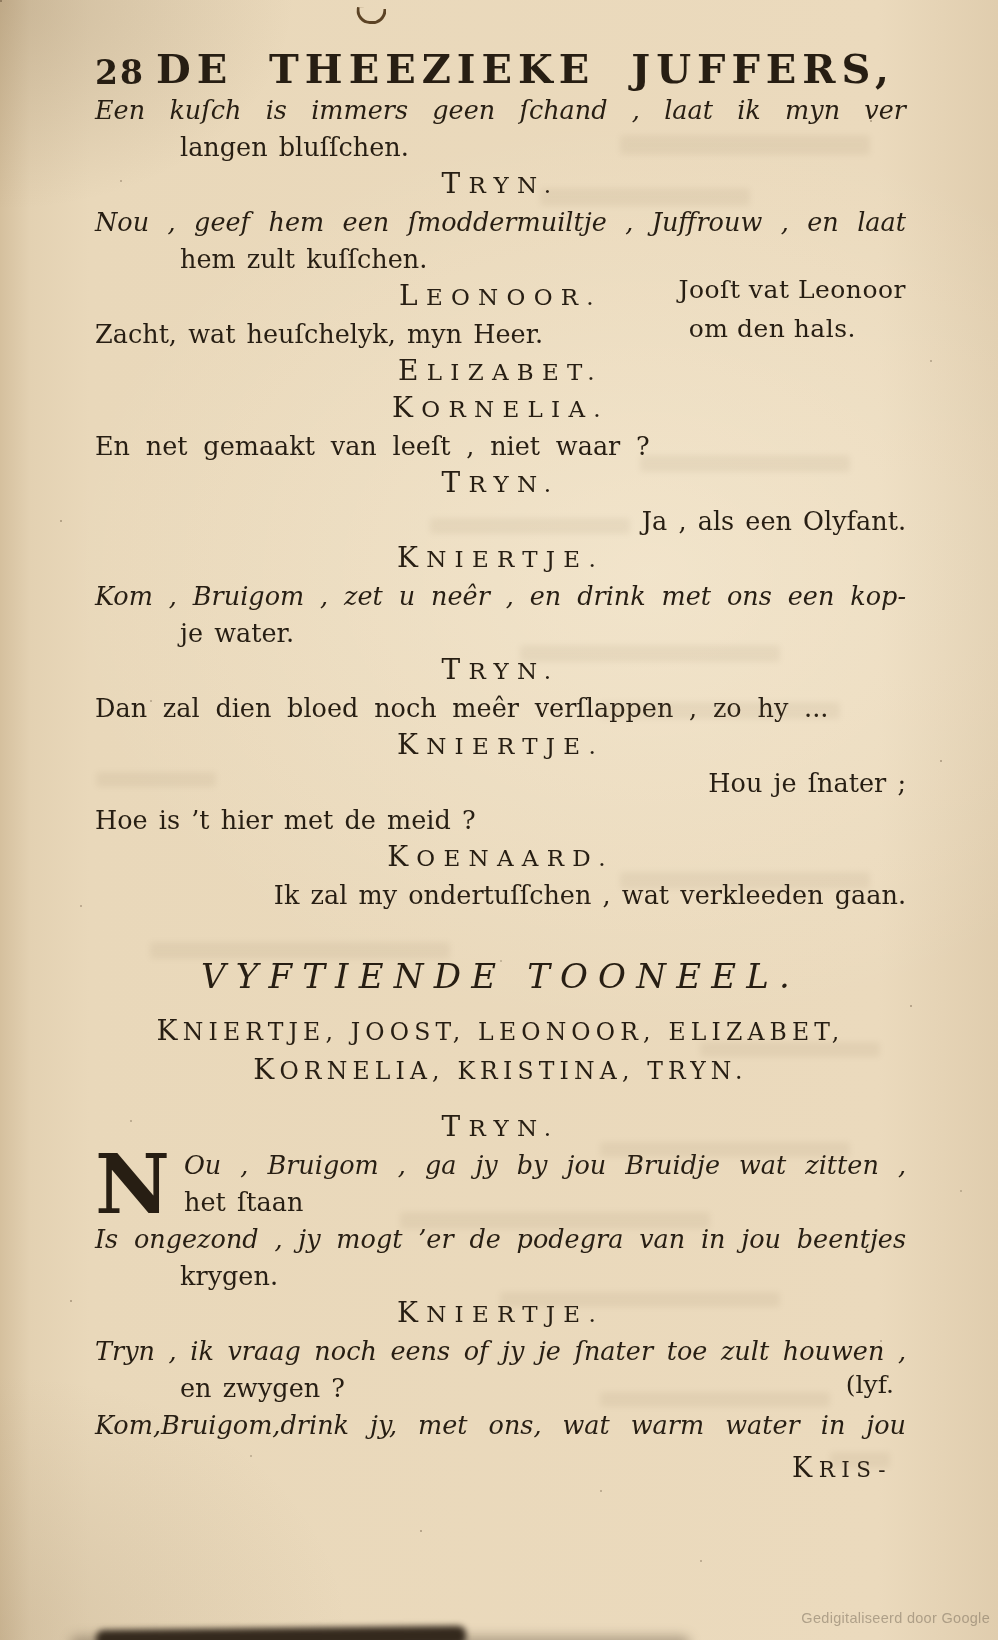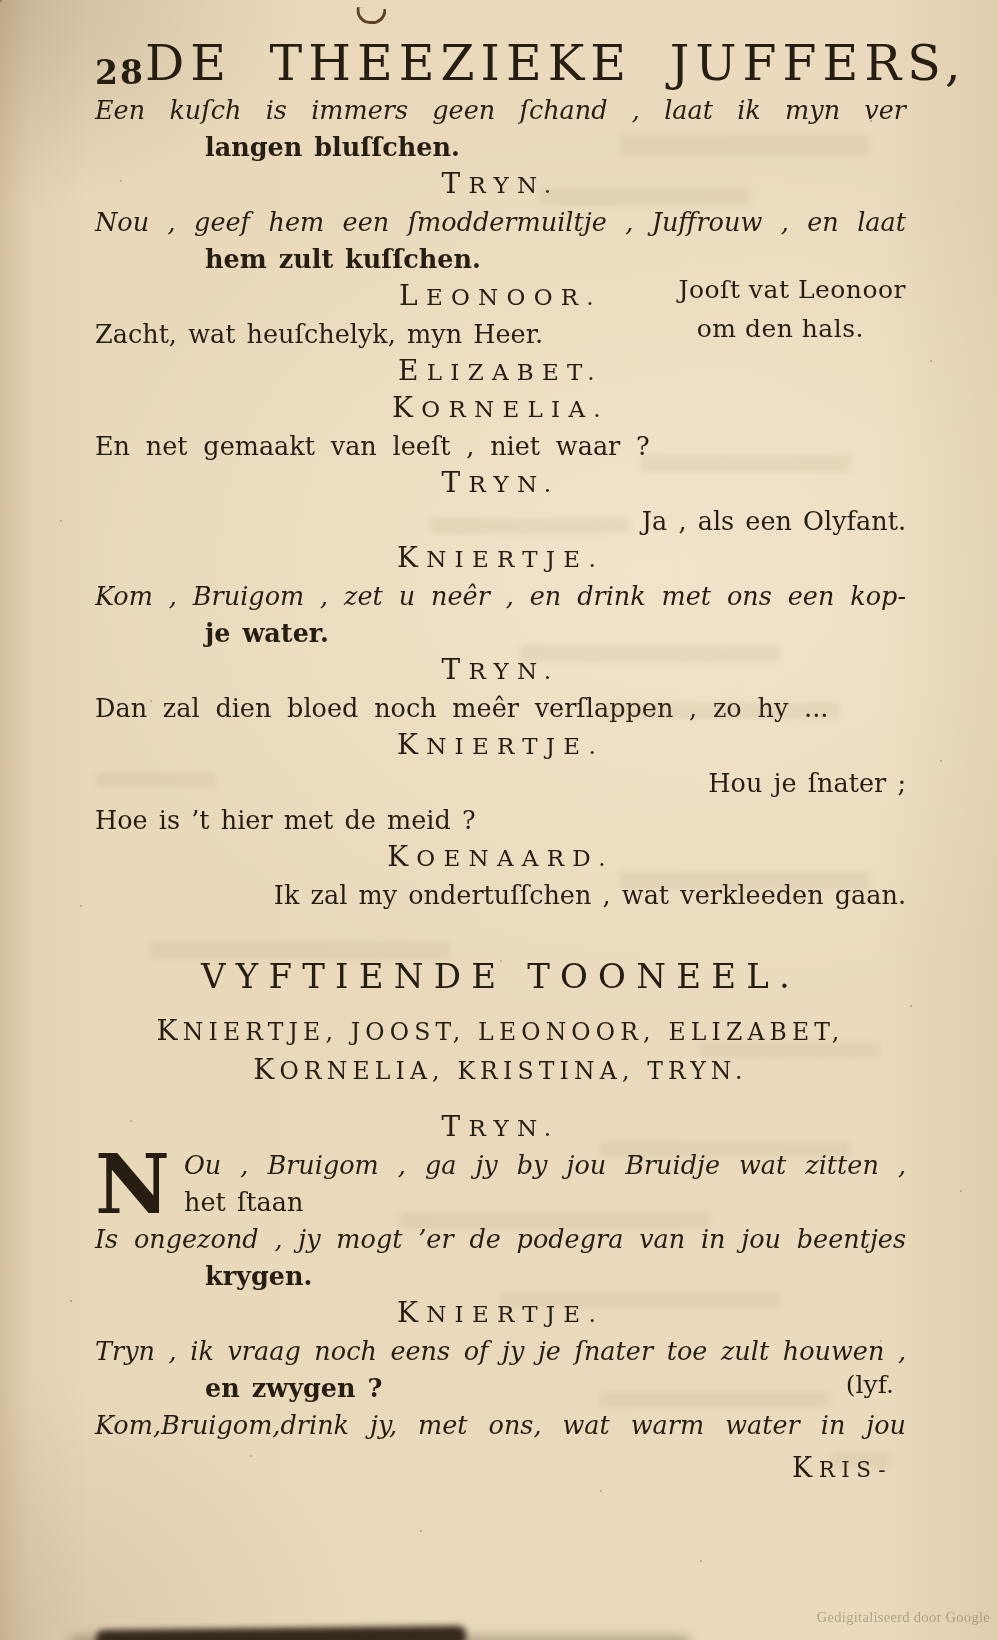--- a/index.html
+++ b/index.html
@@ -12,62 +12,62 @@
       radial-gradient(500px 380px at 0% 100%, rgba(120,95,60,0.15), transparent 70%),
       radial-gradient(900px 700px at 65% 35%, rgba(255,248,230,0.35), transparent 65%),
       linear-gradient(90deg,#d5c09e 0,#e3d1b2 3%,#e9d8ba 9%,#ebdabd 88%,#e0cdae 100%),
       #e8d7ba;
   }
   .page{position:absolute;left:0;top:0;right:0;bottom:0;padding:40px 92px 0 95px;}
 
   
   .header{display:flex;align-items:flex-end;height:52px;}
   .pagenum{font-size:33px;font-weight:bold;letter-spacing:2px;}
-  .running-title{flex:1;text-align:center;font-size:49px;font-weight:normal;
+  .running-title{flex:1;text-align:center;font-size:40px;font-weight:bold;
     letter-spacing:6px;word-spacing:16px;white-space:nowrap;margin-top:44px;}
 
   
   .line{font-size:25.5px;line-height:37px;white-space:nowrap;word-spacing:0.12em;}
   .just{white-space:normal;text-align:justify;text-align-last:justify;font-style:italic;}
   .wide{word-spacing:0.3em;}
-  .indent{margin-left:110px;font-weight:bold;}
+  .indent{margin-left:85px;}
   .right{text-align:right;white-space:nowrap;}
   .row{position:relative;}
 
   .speaker{text-align:center;font-size:23px;letter-spacing:0.36em;line-height:33px;
     margin:1px 0 2px;}
   .speaker::first-letter{font-size:28px;}
 
   .sd{position:absolute;right:0;top:-4px;font-size:25px;
     white-space:nowrap;letter-spacing:0.02em;}
-  .sd-2{right:42px;top:-2px;}
+  .sd-2{right:50px;top:-2px;}
   .aside{position:absolute;right:12px;top:0;font-size:25px;}
 
   
-  .scene-heading{text-align:center;font-size:34px;
+  .scene-heading{text-align:center;font-style:italic;font-size:34px;
     letter-spacing:0.30em;line-height:48px;margin-top:38px;margin-bottom:12px;
     white-space:nowrap;}
   .cast-line{text-align:center;font-size:23.5px;letter-spacing:0.22em;line-height:37px;
     white-space:nowrap;}
   .cast-line::first-letter{font-size:28px;}
   .first-speaker{margin-top:20px;}
 
   
   .dc-para{overflow:visible;}
   .dropcap{float:left;font-size:82px;line-height:66px;font-weight:bold;
     margin:4px 14px 0 0;}
   .dc-cont{margin-left:70px;}
   .clear{clear:both;}
 
   .catchword{text-align:right;font-size:21.5px;letter-spacing:0.3em;margin-top:8px;
     padding-right:14px;}
   .catchword::first-letter{font-size:27px;}
 
   .watermark{position:absolute;right:8px;bottom:14px;
-    font-family:Liberation Serif, serif;
+    font-family:Liberation Sans, sans-serif;
     font-size:14.5px;color:rgba(125,113,95,0.55);letter-spacing:0.3px;}
 
   
   .ink-mark{position:absolute;left:356px;top:8px;width:24px;height:13px;
     border:3.5px solid #5c4325;border-top:none;border-radius:0 0 14px 14px;
     transform:rotate(4deg);}
   .bottom-shadow{position:absolute;left:96px;bottom:-8px;width:370px;height:20px;
     background:#34291d;border-radius:8px;filter:blur(3px);transform:rotate(-0.7deg);}
   .bottom-shadow2{position:absolute;left:70px;bottom:-12px;width:620px;height:16px;
     background:rgba(70,55,38,0.35);border-radius:8px;filter:blur(6px);}

